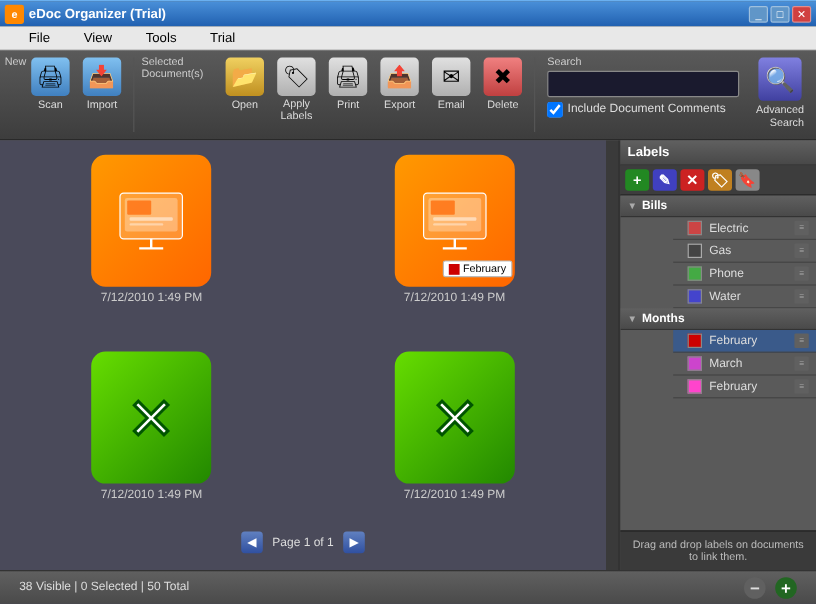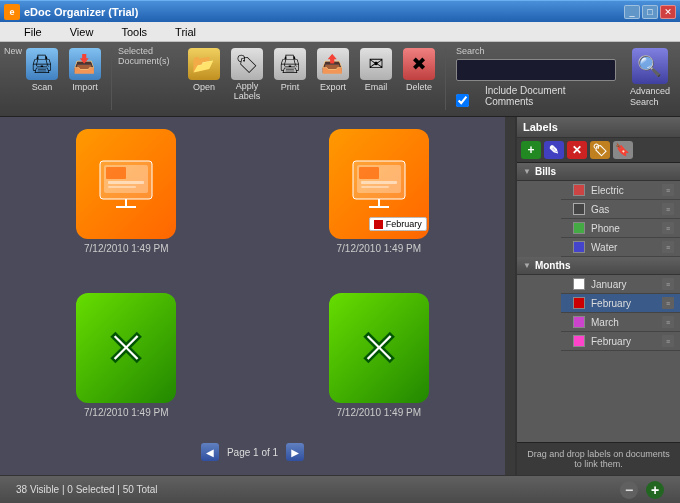--- a/index.html
+++ b/index.html
@@ -168,22 +168,22 @@
       height: 22px;
       background: #1a1a2e;
       border: 1px solid #888;
       border-radius: 2px;
       padding: 2px 4px;
       color: white;
       font-size: 11px;
     }
     #include-comments {
       display: flex;
-      align-items: flex-end;
-      gap: 16px;
+      align-items: flex-start;
+      gap: 4px;
       margin-top: 4px;
       color: #ddd;
       font-size: 10px;
     }
 
     
     .adv-search-btn {
       display: flex;
       flex-direction: column;
       align-items: center;
@@ -500,21 +500,21 @@
     <div class="search-label">Search</div>
     <input id="search-box" type="text" style="">
     <div id="include-comments">
       <input type="checkbox" checked="" style="">
       <span>Include Document Comments</span>
     </div>
   </div>
 
   <div class="adv-search-btn">
     <div class="adv-search-icon">🔍</div>
-    <span class="toolbar-btn-label" style="color:#ddd;font-size:9px;text-align:left;line-height:1.2;">Advanced<br>Search</span>
+    <span class="toolbar-btn-label" style="color:#ddd;font-size:9px;text-align:right;line-height:1.2;">Advanced<br>Search</span>
   </div>
 
 </div>
 
 <div id="main-content">
 
   <div id="doc-grid-container">
     <div id="doc-grid">
 
       <div class="doc-item">
@@ -631,25 +631,20 @@
         <div class="label-color-box" style="background:#4444cc;"></div>
         <span class="label-name">Water</span>
         <div class="label-handle">≡</div>
       </div>
 
       <div class="label-category">
         <span class="category-arrow">▼</span>
         <span>Months</span>
       </div>
 
-      <div class="label-item">
-        <div class="label-color-box" style="background:#ffffff;"></div>
-        <span class="label-name">January</span>
-        <div class="label-handle">≡</div>
-      </div>
 
       <div class="label-item selected">
         <div class="label-color-box" style="background:#cc0000;"></div>
         <span class="label-name">February</span>
         <div class="label-handle">≡</div>
       </div>
 
       <div class="label-item">
         <div class="label-color-box" style="background:#cc44cc;"></div>
         <span class="label-name">March</span>

